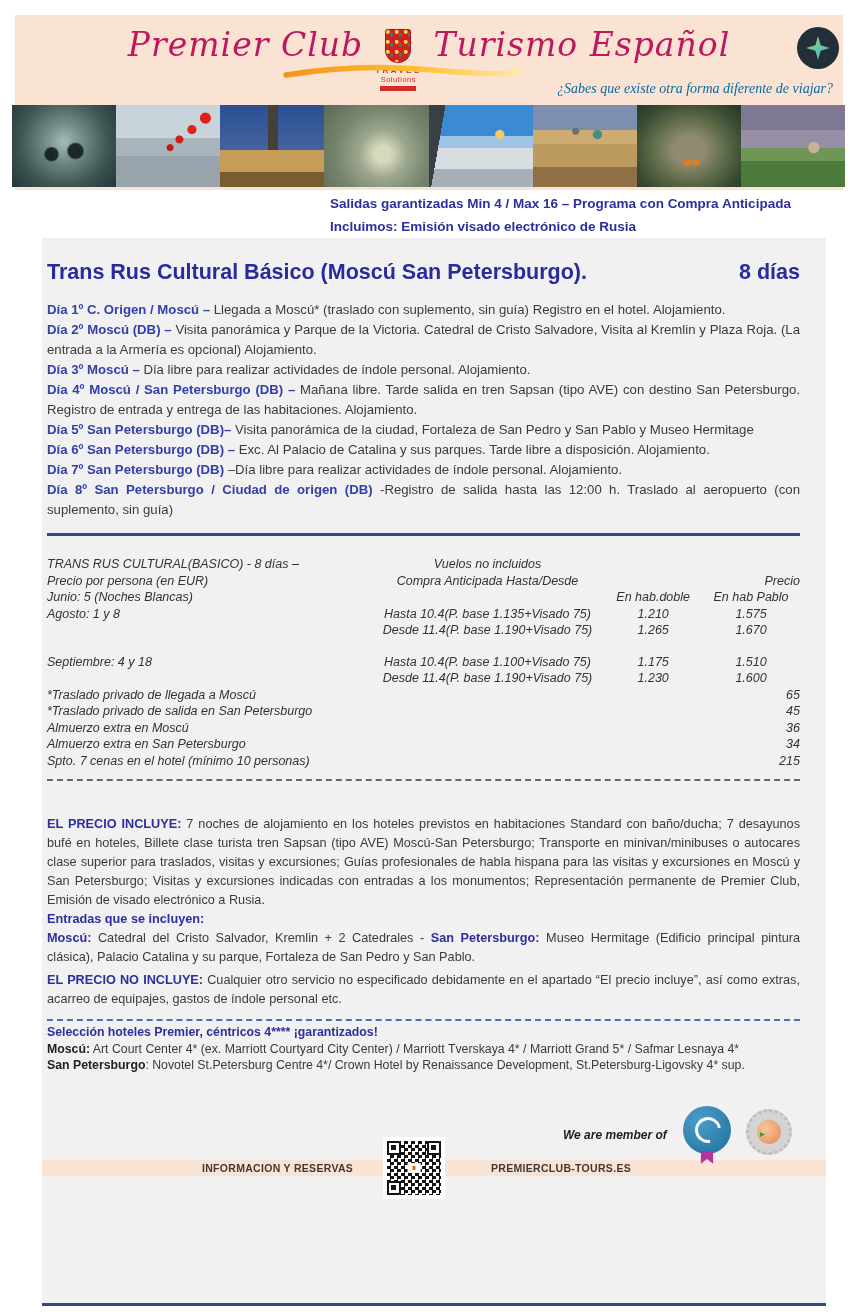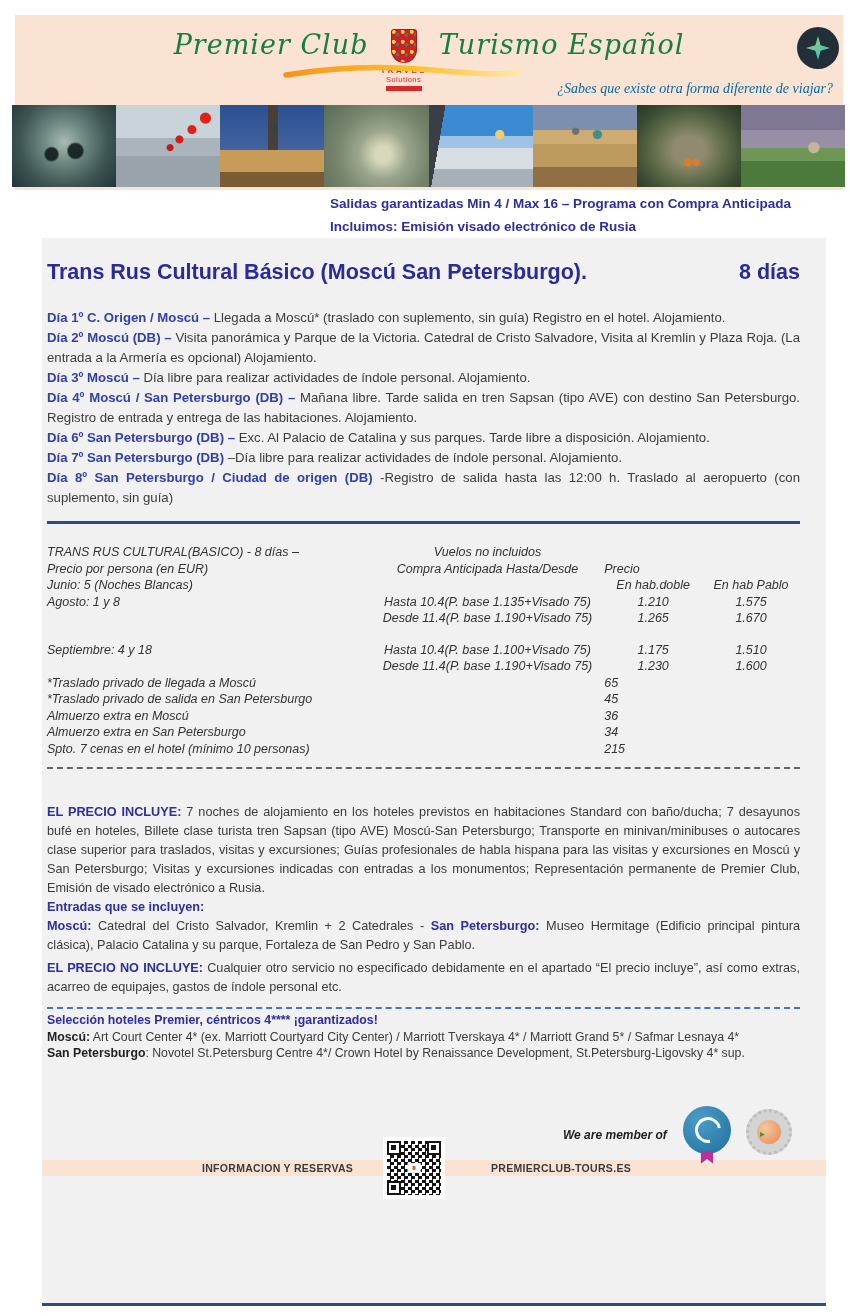--- a/index.html
+++ b/index.html
@@ -4,21 +4,21 @@
 <style>
   html,body { margin:0; padding:0; }
   body {
     width:850px; height:1316px; position:relative; background:#ffffff;
     font-family:"Liberation Sans", sans-serif; color:#3b3b3b; overflow:hidden;
   }
 
   
   .band { position:absolute; left:15px; top:15px; width:828px; height:175px; background:#fbe3d4; }
   .logo-row { position:absolute; left:0; right:0; top:10px; display:flex; justify-content:center; align-items:flex-start; gap:12px; }
-  .script { font-family:"DejaVu Serif", serif; font-style:italic; font-size:27px; color:#15803d; letter-spacing:1px; line-height:40px; }
+  .script { font-family:"DejaVu Serif", serif; font-style:italic; font-size:33px; color:#be185d; letter-spacing:1px; line-height:40px; }
   .shield-wrap { display:flex; flex-direction:column; align-items:center; margin-top:4px; }
   .shield {
     width:26px; height:34px;
     background:
       radial-gradient(circle at 30% 28%, #f4d03f 1.7px, transparent 2.3px),
       radial-gradient(circle at 72% 58%, #2e8b57 1.5px, transparent 2.1px),
       #ce2027;
     background-size:9px 10px, 9px 10px, auto;
     border-radius:3px 3px 13px 13px;
     box-shadow:inset 0 0 0 1px #a81a20;
@@ -82,31 +82,31 @@
   .banner { position:absolute; left:330px; top:192px; color:#2e2e9f; font-weight:bold; font-size:13.5px; line-height:23px; }
 
   
   .panel {
     position:absolute; left:42px; top:238px; width:784px; height:1068px;
     background:#f1f1f1; border-bottom:3px solid #2e4a8e; box-sizing:border-box;
     padding:0 26px 0 5px;
   }
   .title-row { display:flex; justify-content:space-between; align-items:baseline; padding-top:22px;
     color:#2a2a9c; font-weight:bold; font-size:21.5px; }
-  .days { margin-top:23px; font-size:13.2px; line-height:20px; }
+  .days { margin-top:15px; font-size:13.2px; line-height:20px; }
   .days p { margin:0; text-align:justify; }
   .day-label { color:#3340ab; font-weight:bold; }
 
   .rule { border:none; border-top:3px solid #2e4a8e; margin:13px 0 0 0; }
 
   .ptable { margin-top:20px; font-size:12.5px; line-height:16.5px; color:#333; }
   .prow { display:grid; grid-template-columns:43% 31% 13% 13%;font-style:italic; }
   .cell-mid { text-align:center; }
   .cell-num { text-align:center; }
-  .cell-span2 { grid-column:3/5; text-align:left; }
+  .cell-span2 { grid-column:3/5; text-align:right; }
   .spacer { height:15px; }
 
   .gray-dashes { border:none; border-top:2px dashed #666; margin:10px 0 0; }
 
   .includes { margin-top:34px; font-size:12.7px; line-height:19px; }
   .includes p { margin:0; text-align:justify; }
   .gap4 { height:4px; }
   .b-blue { color:#2e2e9f; font-weight:bold; }
   .b-dark { color:#222; font-weight:bold; }
 
@@ -196,20 +196,21 @@
   <div class="title-row">
     <span>Trans Rus Cultural Básico (Moscú San Petersburgo).</span>
     <span>8 días</span>
   </div>
 
   <div class="days">
     <p><span class="day-label">Día 1º C. Origen / Moscú –</span><span> Llegada a Moscú* (traslado con suplemento, sin guía) Registro en el hotel. Alojamiento.</span></p>
     <p><span class="day-label">Día 2º Moscú (DB) –</span><span> Visita panorámica y Parque de la Victoria. Catedral de Cristo Salvadore, Visita al Kremlin y Plaza Roja. (La entrada a la Armería es opcional) Alojamiento.</span></p>
     <p><span class="day-label">Día 3º Moscú –</span><span> Día libre para realizar actividades de índole personal. Alojamiento.</span></p>
     <p><span class="day-label">Día 4º Moscú / San Petersburgo (DB) –</span><span> Mañana libre. Tarde salida en tren Sapsan (tipo AVE) con destino San Petersburgo. Registro de entrada y entrega de las habitaciones. Alojamiento.</span></p>
+    <p><span class="day-label">Día 5º San Petersburgo (DB)–</span><span> Visita panorámica de la ciudad, Fortaleza de San Pedro y San Pablo y Museo Hermitage</span></p>
     <p><span class="day-label">Día 6º San Petersburgo (DB) –</span><span> Exc. Al Palacio de Catalina y sus parques. Tarde libre a disposición. Alojamiento.</span></p>
     <p><span class="day-label">Día 7º San Petersburgo (DB)</span><span> –Día libre para realizar actividades de índole personal. Alojamiento.</span></p>
     <p><span class="day-label">Día 8º San Petersburgo / Ciudad de origen (DB)</span><span> -Registro de salida hasta las 12:00 h. Traslado al aeropuerto (con suplemento, sin guía)</span></p>
   </div>
 
   <hr class="rule">
 
   <div class="ptable">
     <div class="prow">
       <span>TRANS RUS CULTURAL(BASICO) - 8 días –</span>

